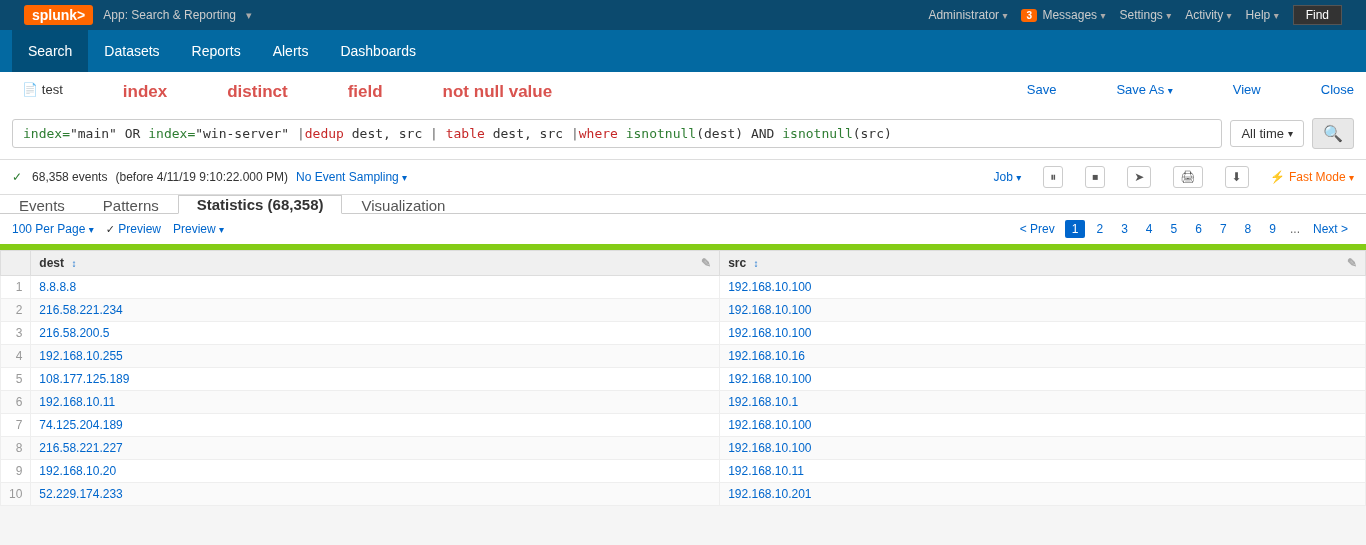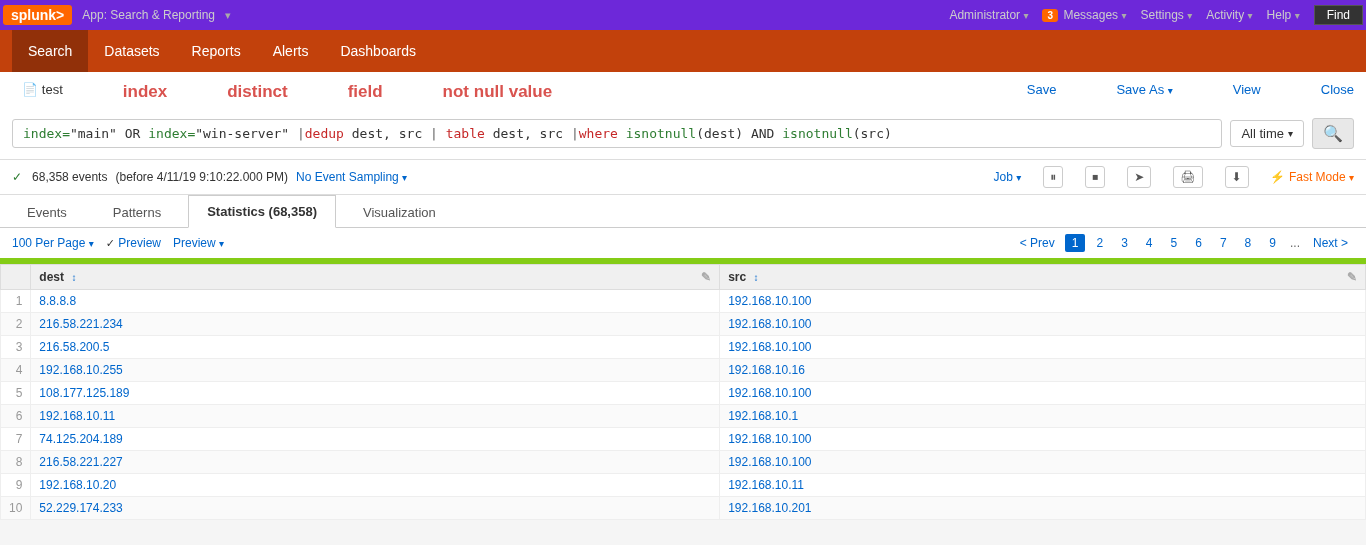--- a/index.html
+++ b/index.html
@@ -1,24 +1,24 @@
 <!DOCTYPE html>
 <html><head>
   <meta charset="utf-8">
   <style>
     * { box-sizing: border-box; margin: 0; padding: 0; }
     body { font-family: Arial, sans-serif; font-size: 13px; background: #f5f5f5; color: #333; }
 
     
     .top-nav {
-      background: #6d28d9;
+      background: #0c4a6e;
       height: 30px;
       display: flex;
       align-items: center;
-      padding: 0 3px;
+      padding: 0 24px;
       justify-content: space-between;
     }
     .top-nav-left { display: flex; align-items: center; gap: 10px; }
     .splunk-logo {
       background: #ff6600;
       color: white;
       font-weight: bold;
       font-size: 14px;
       padding: 2px 8px;
       border-radius: 3px;
@@ -39,21 +39,21 @@
       background: #333;
       color: white;
       border: 1px solid #555;
       padding: 2px 12px;
       font-size: 12px;
       cursor: pointer;
     }
 
     
     .main-nav {
-      background: #c2410c;
+      background: #0369a1;
       height: 42px;
       display: flex;
       align-items: center;
       padding: 15px 12px;
       justify-content: space-between;
     }
     .main-nav-left { display: flex; align-items: center; gap: 0; }
     .main-nav-left a {
       color: white;
       text-decoration: none;
@@ -158,28 +158,27 @@
     .fast-mode { color: #ff6600; font-size: 12px; cursor: pointer; }
 
     
     .tabs-bar {
       background: white;
       border-bottom: 1px solid #ccc;
       display: flex;
       align-items: flex-end;
     }
     .tab {
-      padding: 8px 18px;
-      font-size: 13px;
+      padding: 0 18px;
+      font-size: 15px;
       cursor: pointer;
       border: 1px solid transparent;
       border-bottom: none;
       margin-bottom: -1px;
       color: #555;
-      margin-left: 8px;
     }
     .tab.active {
       background: white;
       border-color: #ccc;
       border-bottom: 1px solid white;
       color: #333;
       font-weight: bold;
     }
 
     

